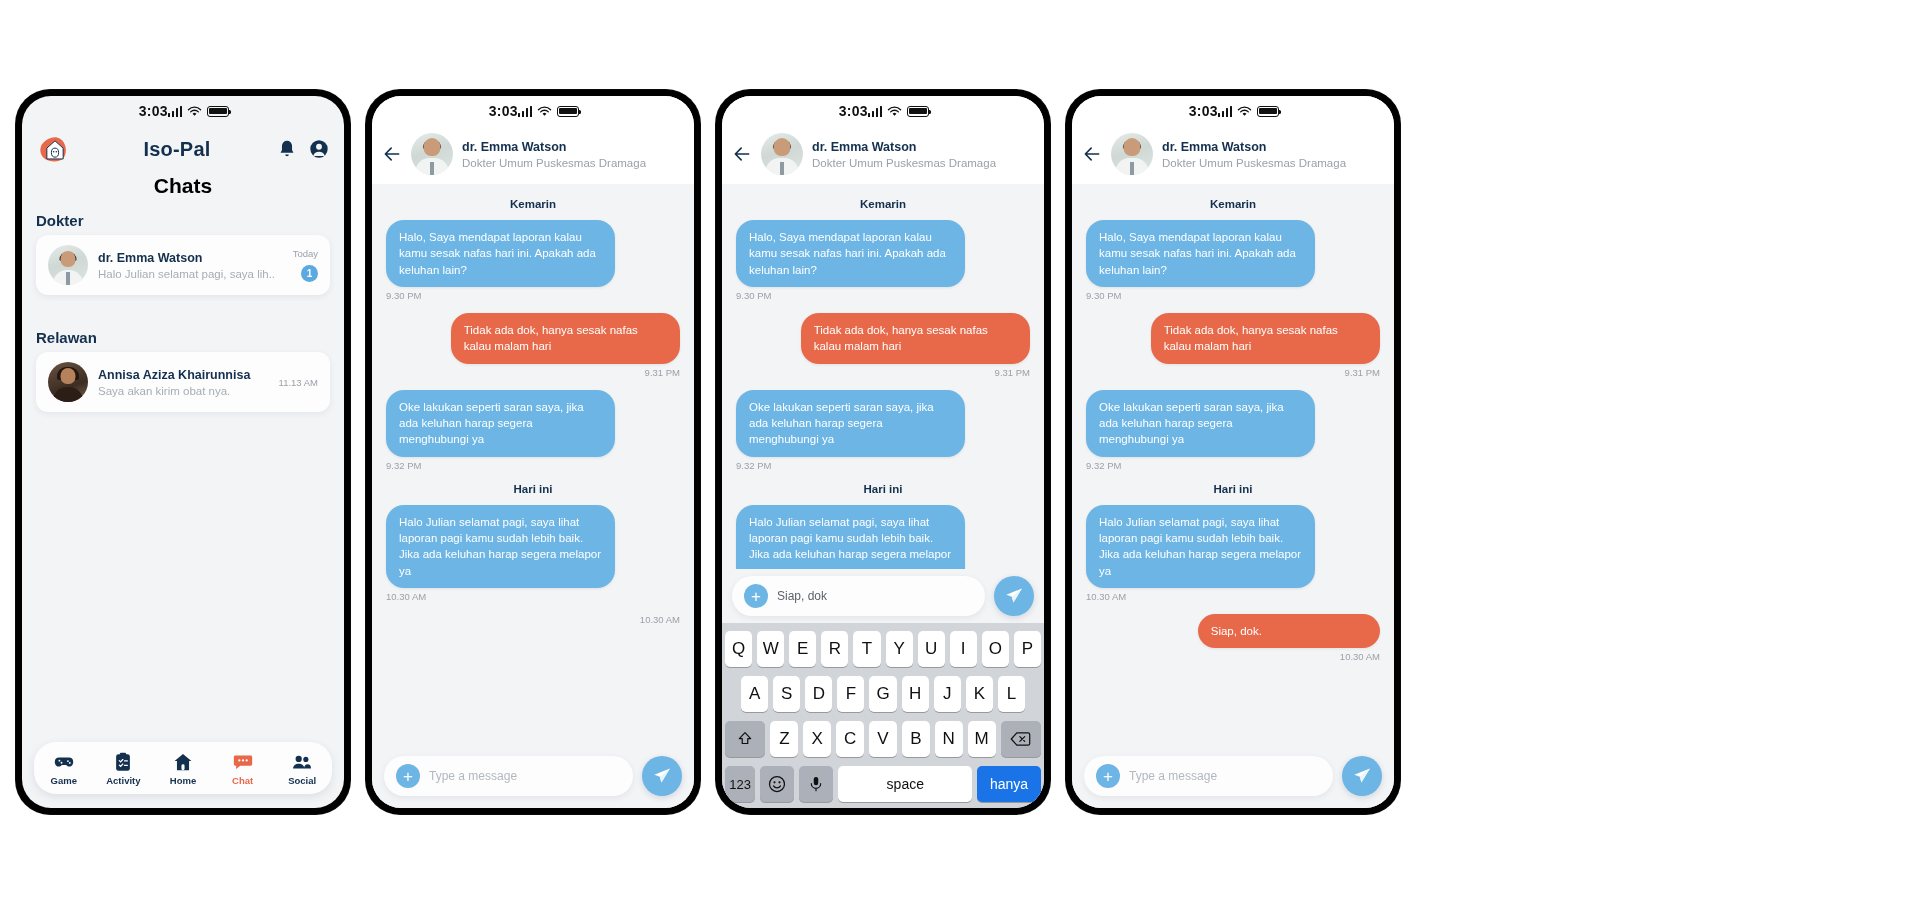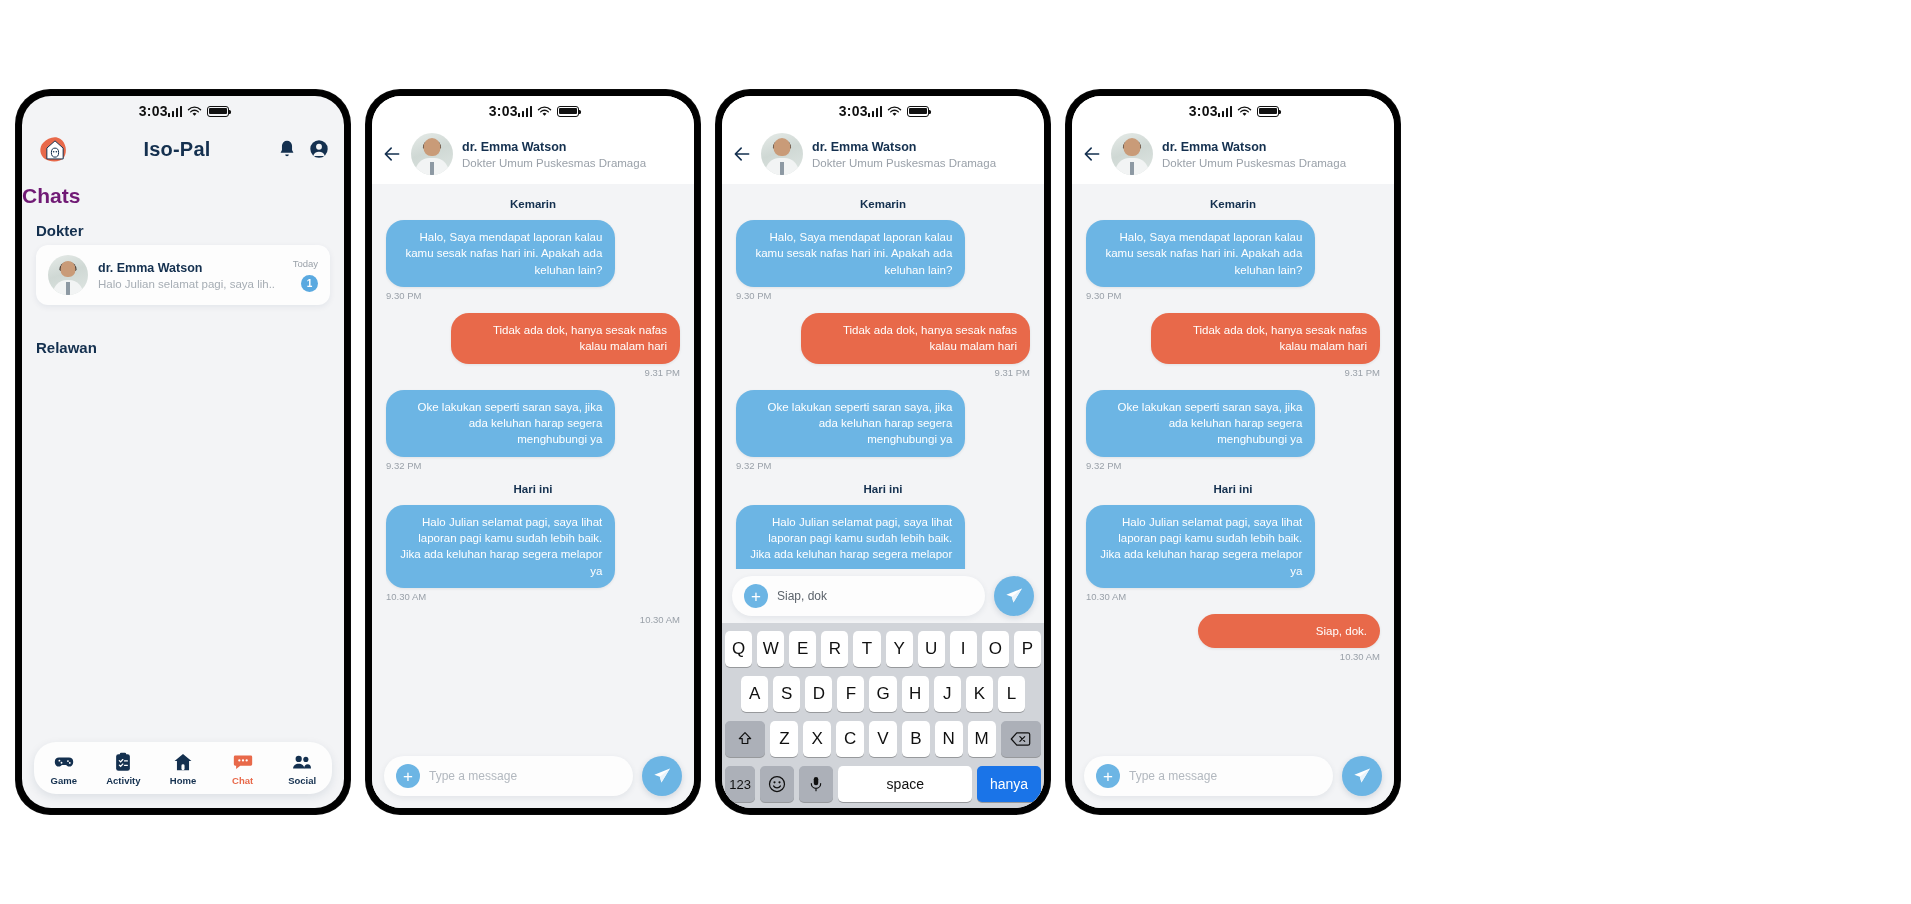--- a/index.html
+++ b/index.html
@@ -82,22 +82,22 @@
   .logo {
     width: 38px; height: 38px; position: relative;
   }
   .app-title {
     font-size: 20px; font-weight: bold; color: #14304f; letter-spacing: .2px;
     position: absolute; left: 0; right: 12px; text-align: center; pointer-events: none;
   }
   .head-icons { display:flex; align-items:center; gap:10px; color:#14304f; z-index:2;}
   .icn { width: 22px; height: 22px; display:block; }
   .page-title {
-    text-align: left; font-size: 21px; font-weight: bold; color: #701a75;
-    margin-top: 16px;
+    text-align: center; font-size: 21px; font-weight: bold; color: #000000;
+    margin-top: 6px;
   }
   .section-label {
     font-size: 15px; font-weight: bold; color: #14304f;
     margin: 14px 0 6px 14px;
   }
   .section-label.relawan { margin-top: 34px; }
   .chat-card {
     margin: 0 14px;
     background: #fdfdfd;
     border-radius: 12px;
@@ -163,21 +163,21 @@
   .conv-sub { font-size: 11.5px; color:#9aa1a9; margin-top: 3px; }
 
   .thread {
     flex: 1 1 auto;
     background: #f3f4f6;
     padding: 10px 14px 0 14px;
     overflow: hidden;
     position: relative;
   }
   .daysep { text-align:center; font-size:11.5px; color:#14304f; font-weight:bold; margin: 4px 0 10px; }
-  .row { display:flex; margin-bottom: 0; text-align: right; }
+  .row { display:flex; margin-bottom: 0; }
   .row.left { justify-content: flex-start; }
   .row.right { justify-content: flex-end; }
   .bubble {
     max-width: 78%;
     border-radius: 18px;
     padding: 9px 13px;
     font-size: 11.5px;
     line-height: 1.42;
     color: #ffffff;
     box-shadow: 0 1px 3px rgba(0,0,0,.08);
@@ -311,20 +311,34 @@
           <div class="chat-name">dr. Emma Watson</div>
           <div class="chat-prev">Halo Julian selamat pagi, saya lih..</div>
         </div>
         <div class="chat-right">
           <div class="chat-time">Today</div>
           <div class="badge">1</div>
         </div>
       </div>
 
       <div class="section-label relawan">Relawan</div>
+      <div class="chat-card">
+        <div class="avatar vol">
+          <span class="av-hair" style="width:22px;height:13px;background:#241712;top:12%"></span>
+          <span class="av-face" style="background:#b5825c"></span>
+          <span class="av-body vb"></span>
+        </div>
+        <div class="chat-meta">
+          <div class="chat-name">Annisa Aziza Khairunnisa</div>
+          <div class="chat-prev">Saya akan kirim obat nya.</div>
+        </div>
+        <div class="chat-right">
+          <div class="chat-time">11.13 AM</div>
+        </div>
+      </div>
 
       <div class="spacer"></div>
 
       <div class="bottomnav">
         <div class="navitem">
           <svg class="icn" viewBox="0 0 24 24">
             <path d="M6.5 7h11A4.5 4.5 0 0 1 22 11.5v1A4.5 4.5 0 0 1 17.5 17c-1.6 0-2.3-1-3.2-1.8h-4.6C8.8 16 8.1 17 6.5 17A4.5 4.5 0 0 1 2 12.5v-1A4.5 4.5 0 0 1 6.5 7z" fill="#14304f"></path>
             <circle cx="7" cy="10.5" r="1" fill="#fff"></circle>
               <circle cx="9.3" cy="12.8" r="1" fill="#fff"></circle>
             <circle cx="16.3" cy="11" r="1" fill="#fff"></circle>

